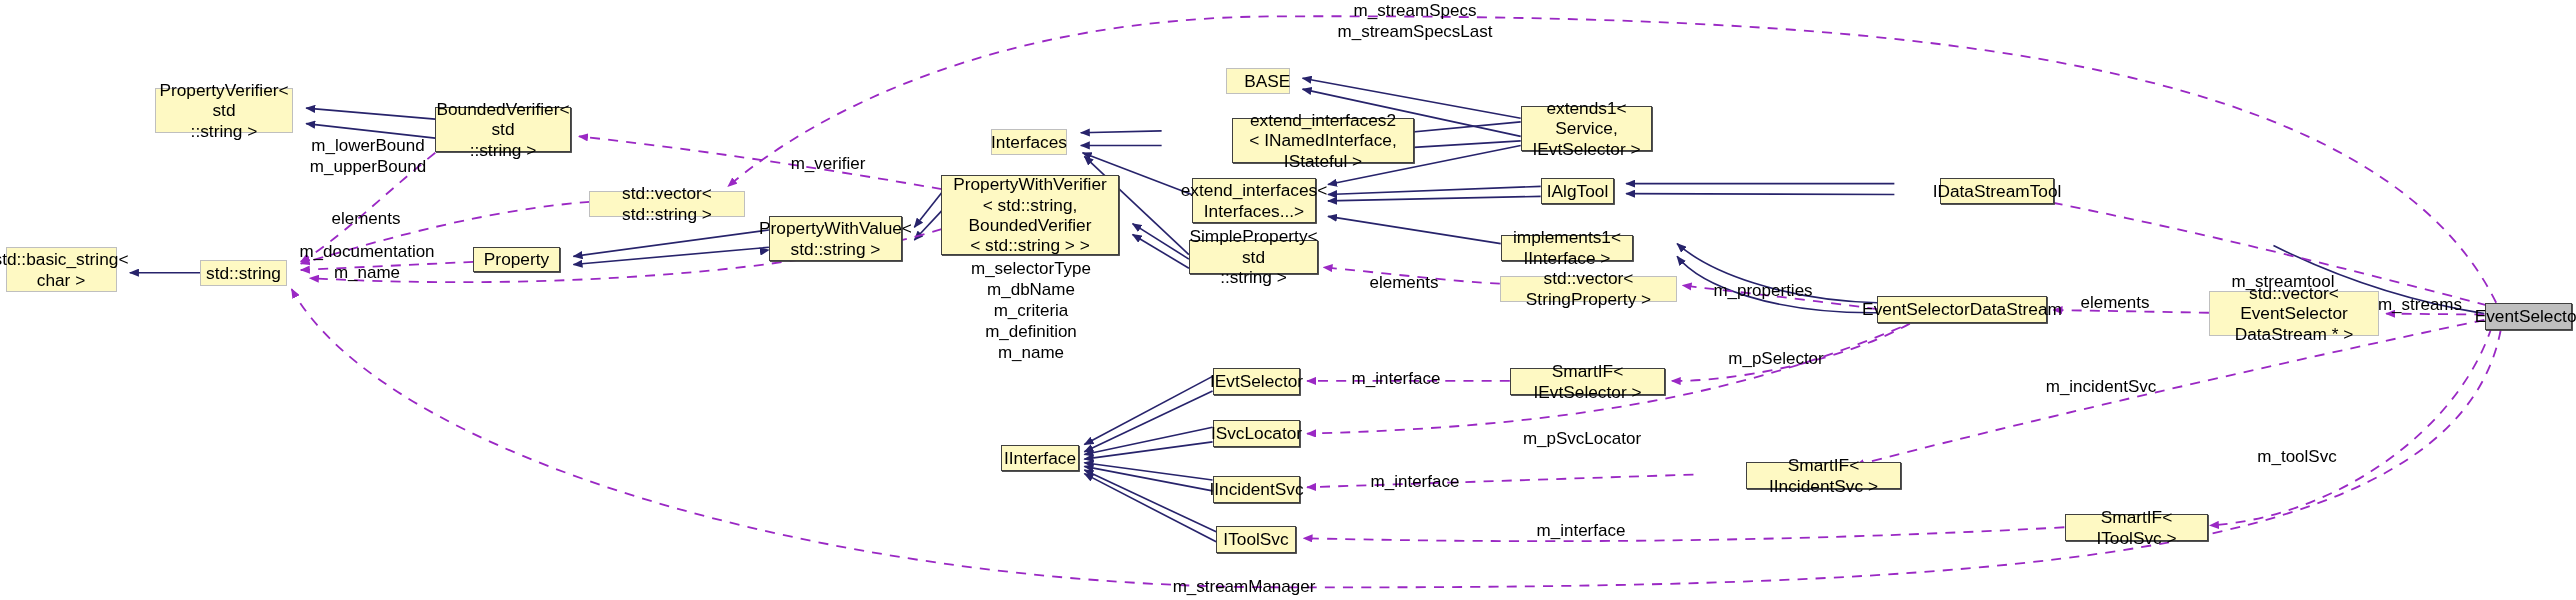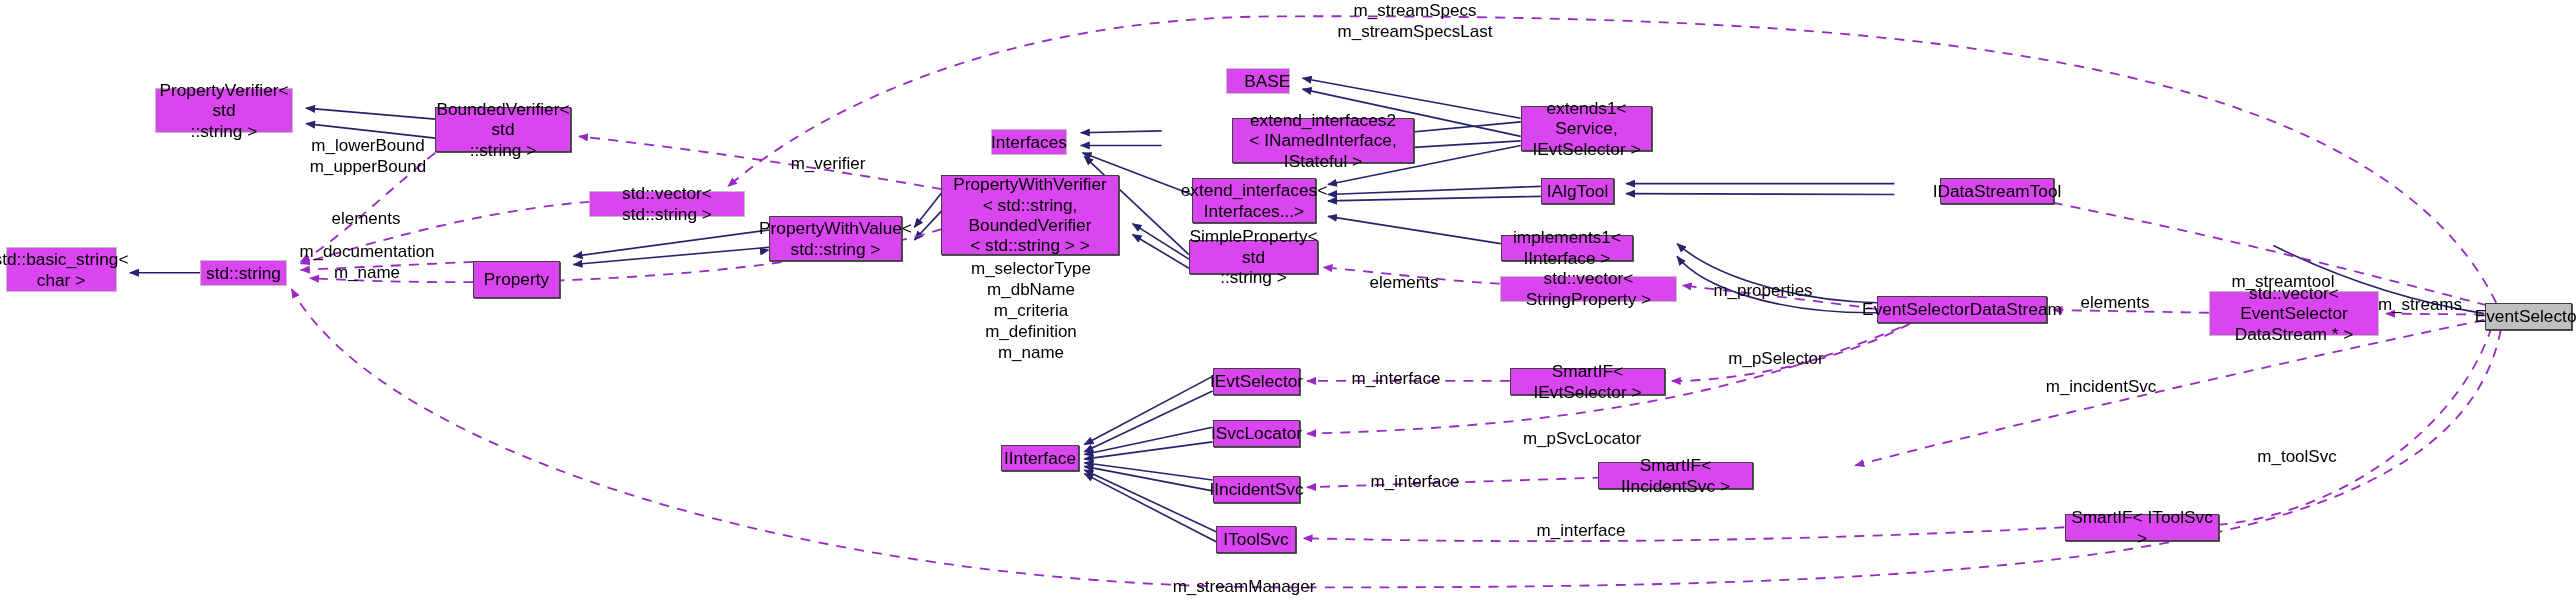--- a/index.html
+++ b/index.html
@@ -26,21 +26,21 @@
   .node {
     position: absolute;
     box-sizing: border-box;
     display: flex;
     align-items: center;
     justify-content: center;
     text-align: center;
     font-size: 17.3px;
     line-height: 1.18;
     color: #000000;
-    background: #d946ef;
+    background: #fef9c3;
     border: 0.9px solid #404040;
     padding: 0.9px 3.6px;
     white-space: pre-line;
   }
   .node.solid-border {
     border: 0.9px solid #404040;
     box-shadow: 0.9px 0.9px 0 0 #404040;
   }
   .node.grey-border {
     border: 0.9px solid #bfbfbf;
@@ -174,21 +174,21 @@
   </svg>
 
   <div class="node grey-border" style="left:5.5px;  top:247px; width:111px; height:45px;">std::basic_string&lt;
 char &gt;</div>
   <div class="node grey-border" style="left:200px;top:260px; width:87px;  height:25.5px;">std::string</div>
   <div class="node grey-border" style="left:155px;top:88px;  width:138px; height:45px;">PropertyVerifier&lt; std
 ::string &gt;</div>
   <div class="node solid-border" style="left:435px;top:107px; width:136px; height:45px;">BoundedVerifier&lt; std
 ::string &gt;</div>
   <div class="node grey-border" style="left:589px;top:191px; width:156px; height:25.5px;">std::vector&lt; std::string &gt;</div>
-  <div class="node solid-border" style="left:473px;top:247px; width:87px;  height:37px;margin-top:14px;">Property</div>
+  <div class="node solid-border" style="left:473px;top:247px; width:87px;  height:25px;">Property</div>
   <div class="node solid-border" style="left:769px;top:216px; width:133px; height:45px;">PropertyWithValue&lt;
 std::string &gt;</div>
   <div class="node solid-border" style="left:941px;top:175px;width:178px; height:80px;">PropertyWithVerifier
 &lt; std::string, BoundedVerifier
 &lt; std::string &gt; &gt;</div>
   <div class="node grey-border" style="left:991px;top:129px;width:76px;  height:25.5px;">Interfaces</div>
   <div class="node solid-border" style="left:1232px;top:118px;width:182px; height:45px;">extend_interfaces2
 &lt; INamedInterface, IStateful &gt;</div>
   <div class="node solid-border" style="left:1192px;top:178px;width:124px; height:45px;">extend_interfaces&lt;
 Interfaces...&gt;</div>
@@ -204,22 +204,22 @@
   <div class="node solid-border" style="left:1877px;top:296px;width:170px; height:27px;">EventSelectorDataStream</div>
   <div class="node grey-border" style="left:2209px;top:291px;width:170px; height:45px;">std::vector&lt; EventSelector
 DataStream * &gt;</div>
   <div class="node highlight" style="left:2485px;top:303px;width:87px;  height:27px;">EventSelector</div>
   <div class="node solid-border" style="left:1001px;top:445px;width:78px;  height:25.5px;">IInterface</div>
   <div class="node solid-border" style="left:1213px;top:368px;width:87px;  height:27px;">IEvtSelector</div>
   <div class="node solid-border" style="left:1213px;top:420px;width:87px;  height:27px;">ISvcLocator</div>
   <div class="node solid-border" style="left:1213px;top:476px;width:87px;  height:27px;">IIncidentSvc</div>
   <div class="node solid-border" style="left:1216px;top:526px;width:80px;  height:27px;">IToolSvc</div>
   <div class="node solid-border" style="left:1510px;top:368px;width:155px; height:27px;">SmartIF&lt; IEvtSelector &gt;</div>
-  <div class="node solid-border" style="left:1598px;top:462px;width:155px; height:27px;">SmartIF&lt; IIncidentSvc &gt;</div>
-  <div class="node solid-border" style="left:2065px;top:514px;width:154px; height:27px;">SmartIF&lt; IToolSvc &gt;</div>
+  <div class="node solid-border" style="left:1746px;top:462px;width:155px; height:27px;">SmartIF&lt; IIncidentSvc &gt;</div>
+  <div class="node solid-border" style="left:2065px;top:514px;width:143px; height:27px;">SmartIF&lt; IToolSvc &gt;</div>
 
   <div class="edge-label" style="left:1415px;top:0px;">m_streamSpecs
 m_streamSpecsLast</div>
   <div class="edge-label" style="left:368px; top:135px;">m_lowerBound
 m_upperBound</div>
   <div class="edge-label" style="left:828px; top:153px;">m_verifier</div>
   <div class="edge-label" style="left:366px; top:208px;">elements</div>
   <div class="edge-label" style="left:367px; top:241px;">m_documentation
 m_name</div>
   <div class="edge-label" style="left:1031px;top:258px;">m_selectorType

